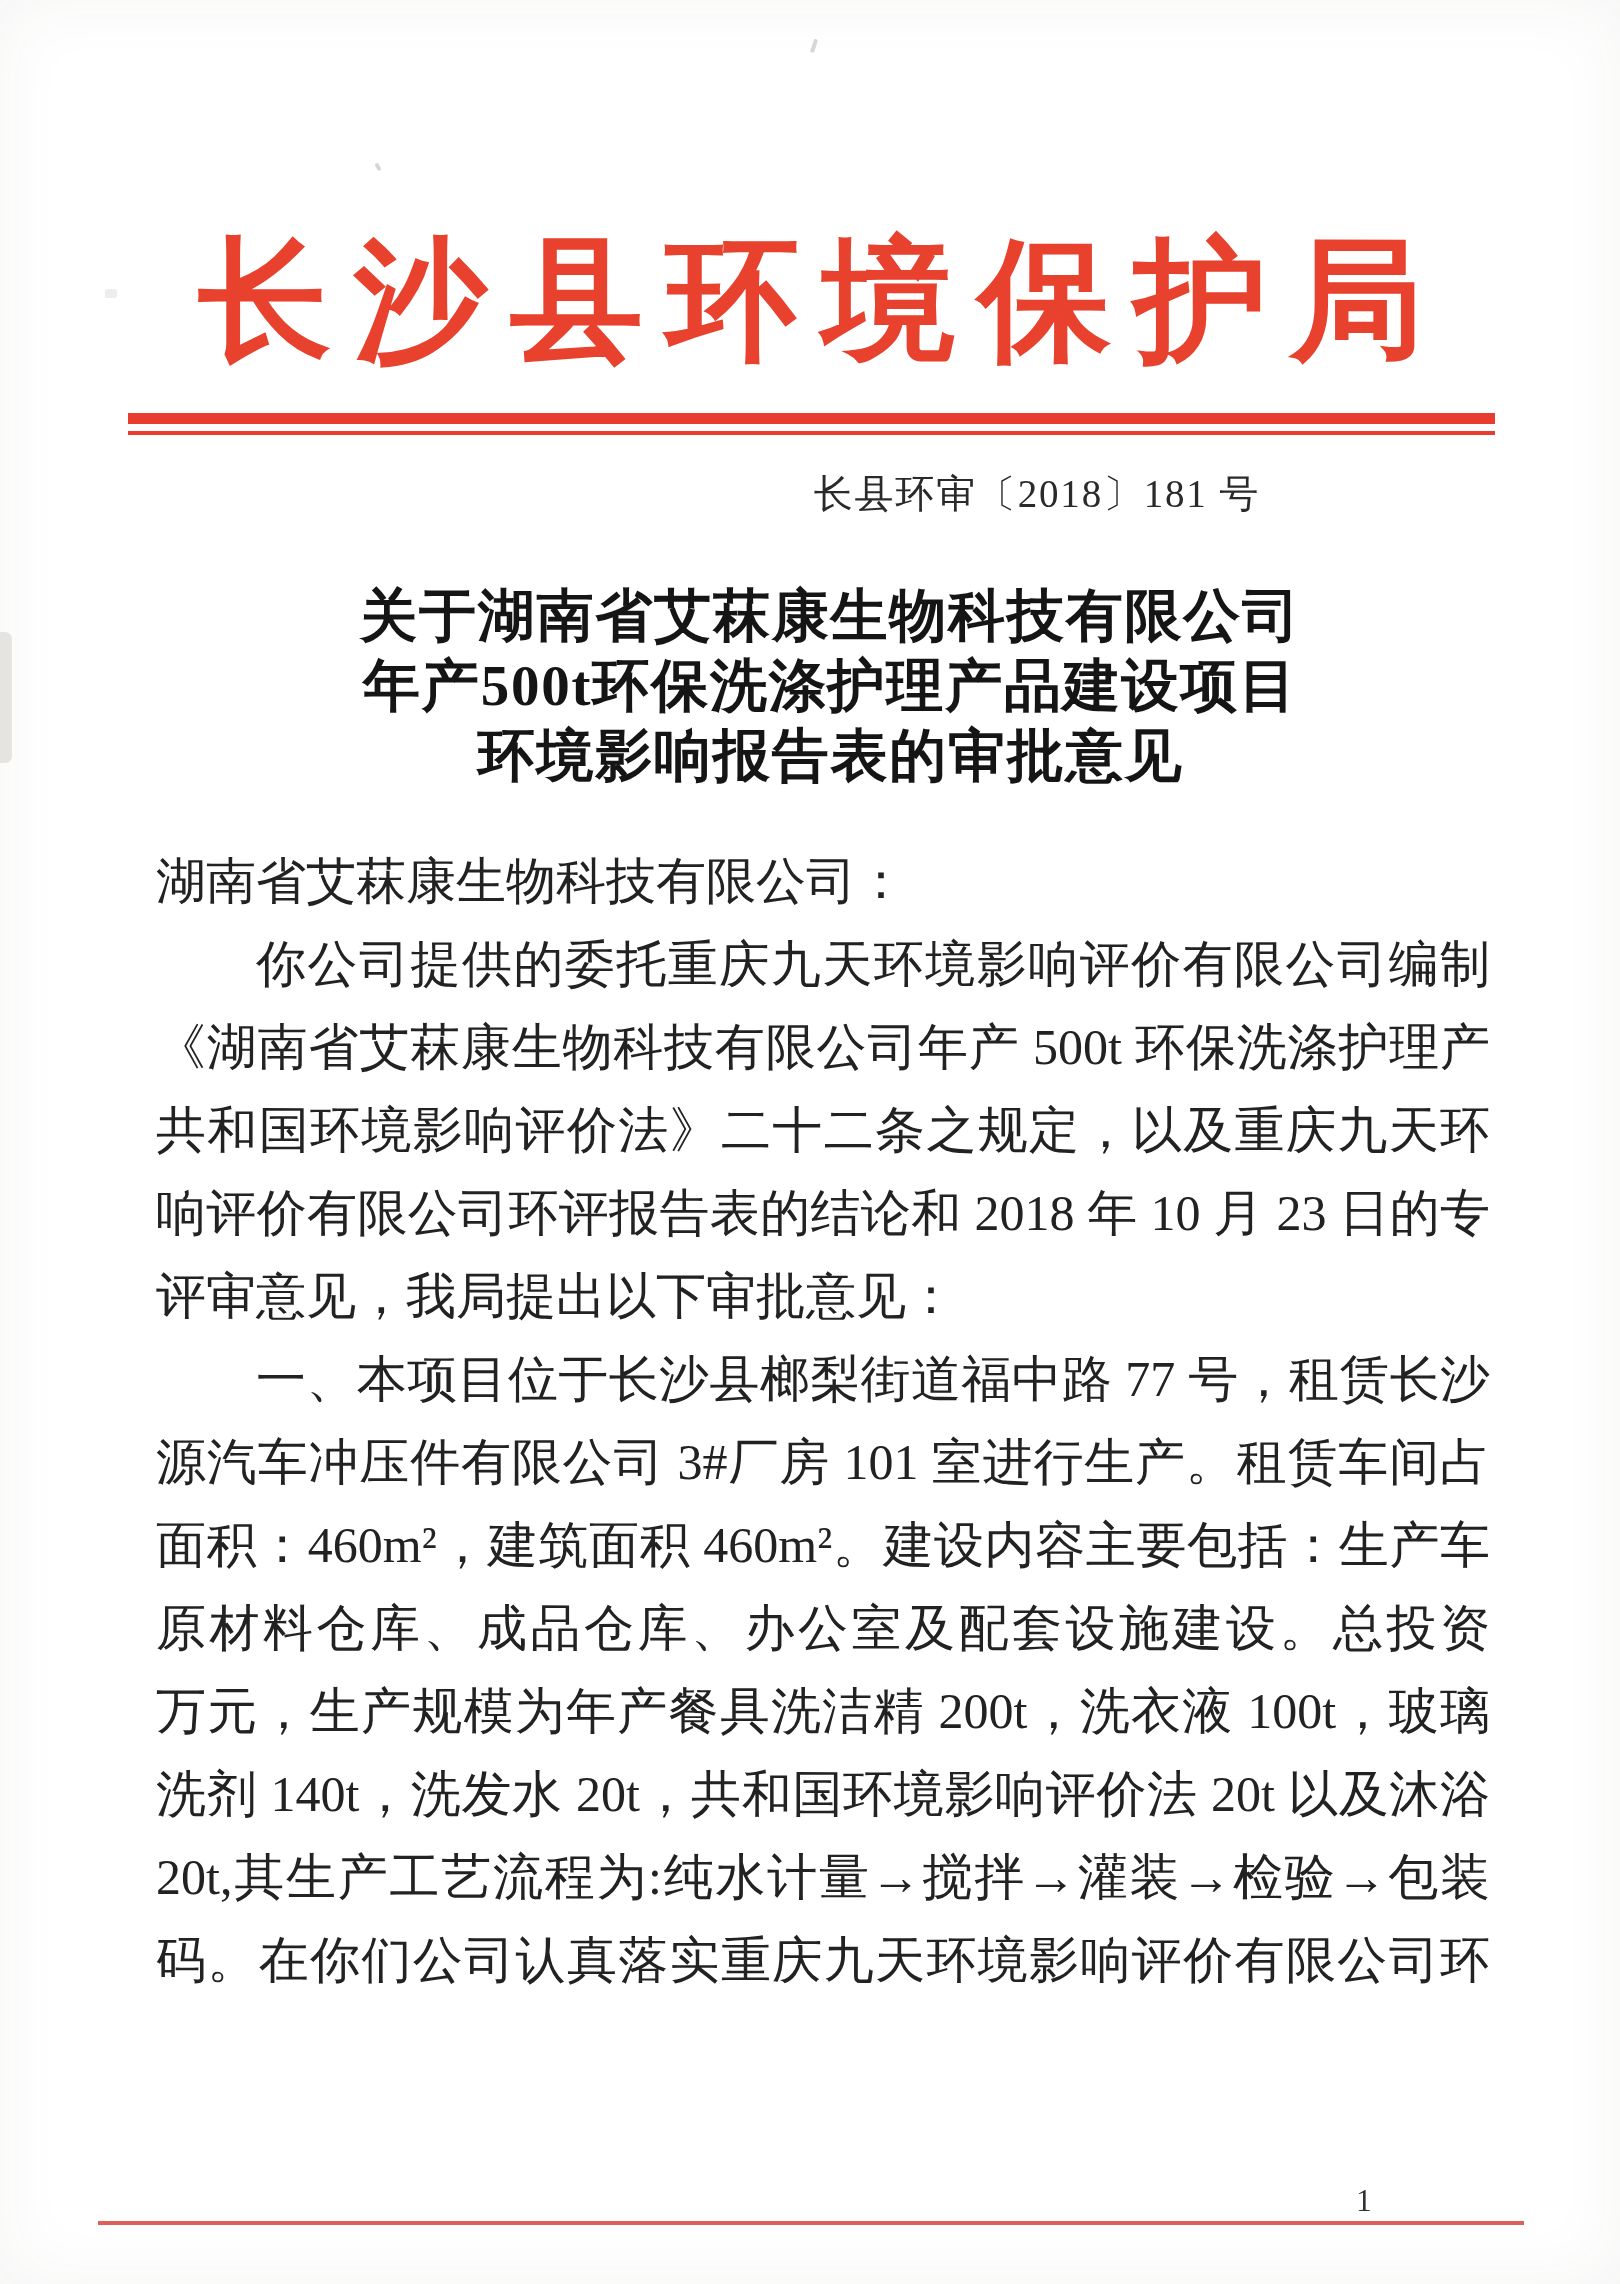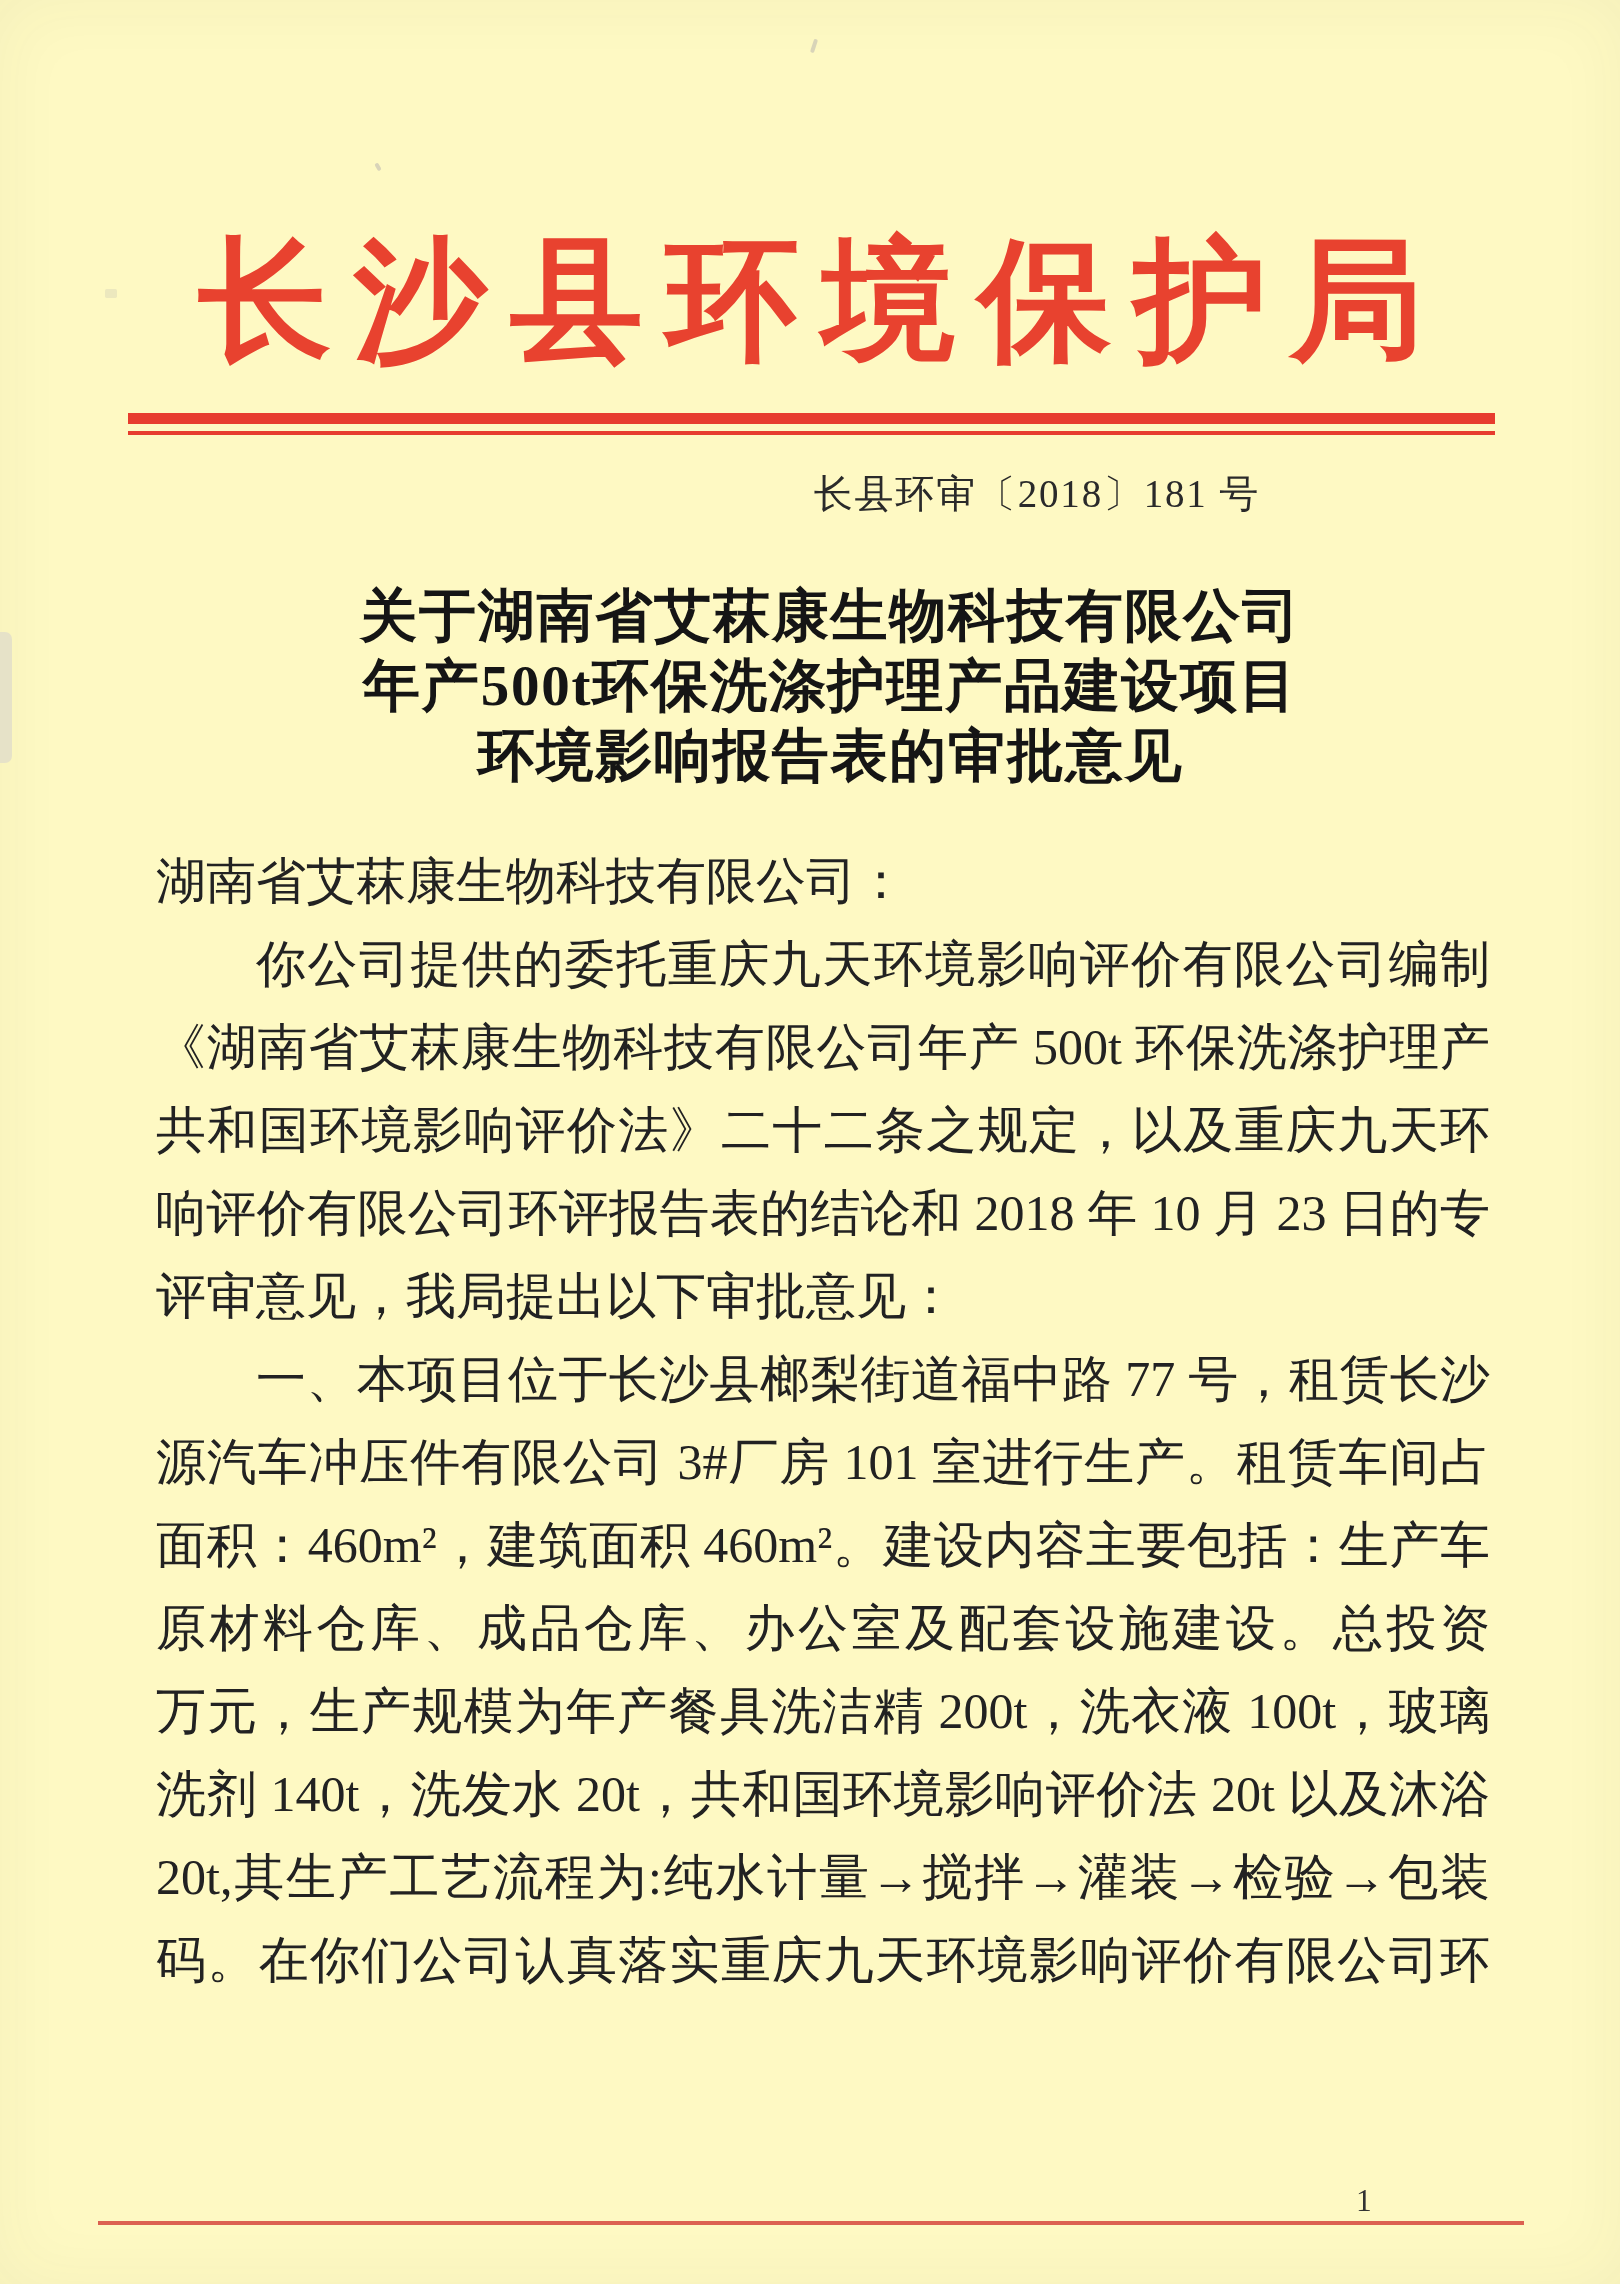--- a/index.html
+++ b/index.html
@@ -1,20 +1,20 @@
 <!DOCTYPE html>
 <html style="font-size:14px"><head>
 <meta charset="utf-8">
 <style>
   html,body { margin:0; padding:0; background:#888; }
   .page {
     position:relative;
     width:1621px; height:2284px;
     margin:0 auto;
-    background:#fef9c3;
+    background:#ffffff;
     box-shadow: inset 0 0 70px rgba(60,55,45,0.05);
     overflow:hidden;
     font-family:"Liberation Serif","DejaVu Serif",serif;
     color:#1f1f1f;
   }
   .masthead {
     position:absolute; top:224px; left:0; width:100%;
     text-align:center;
     font-size:133px; line-height:154px; font-weight:900;
     letter-spacing:23px; padding-left:23px; box-sizing:border-box;

